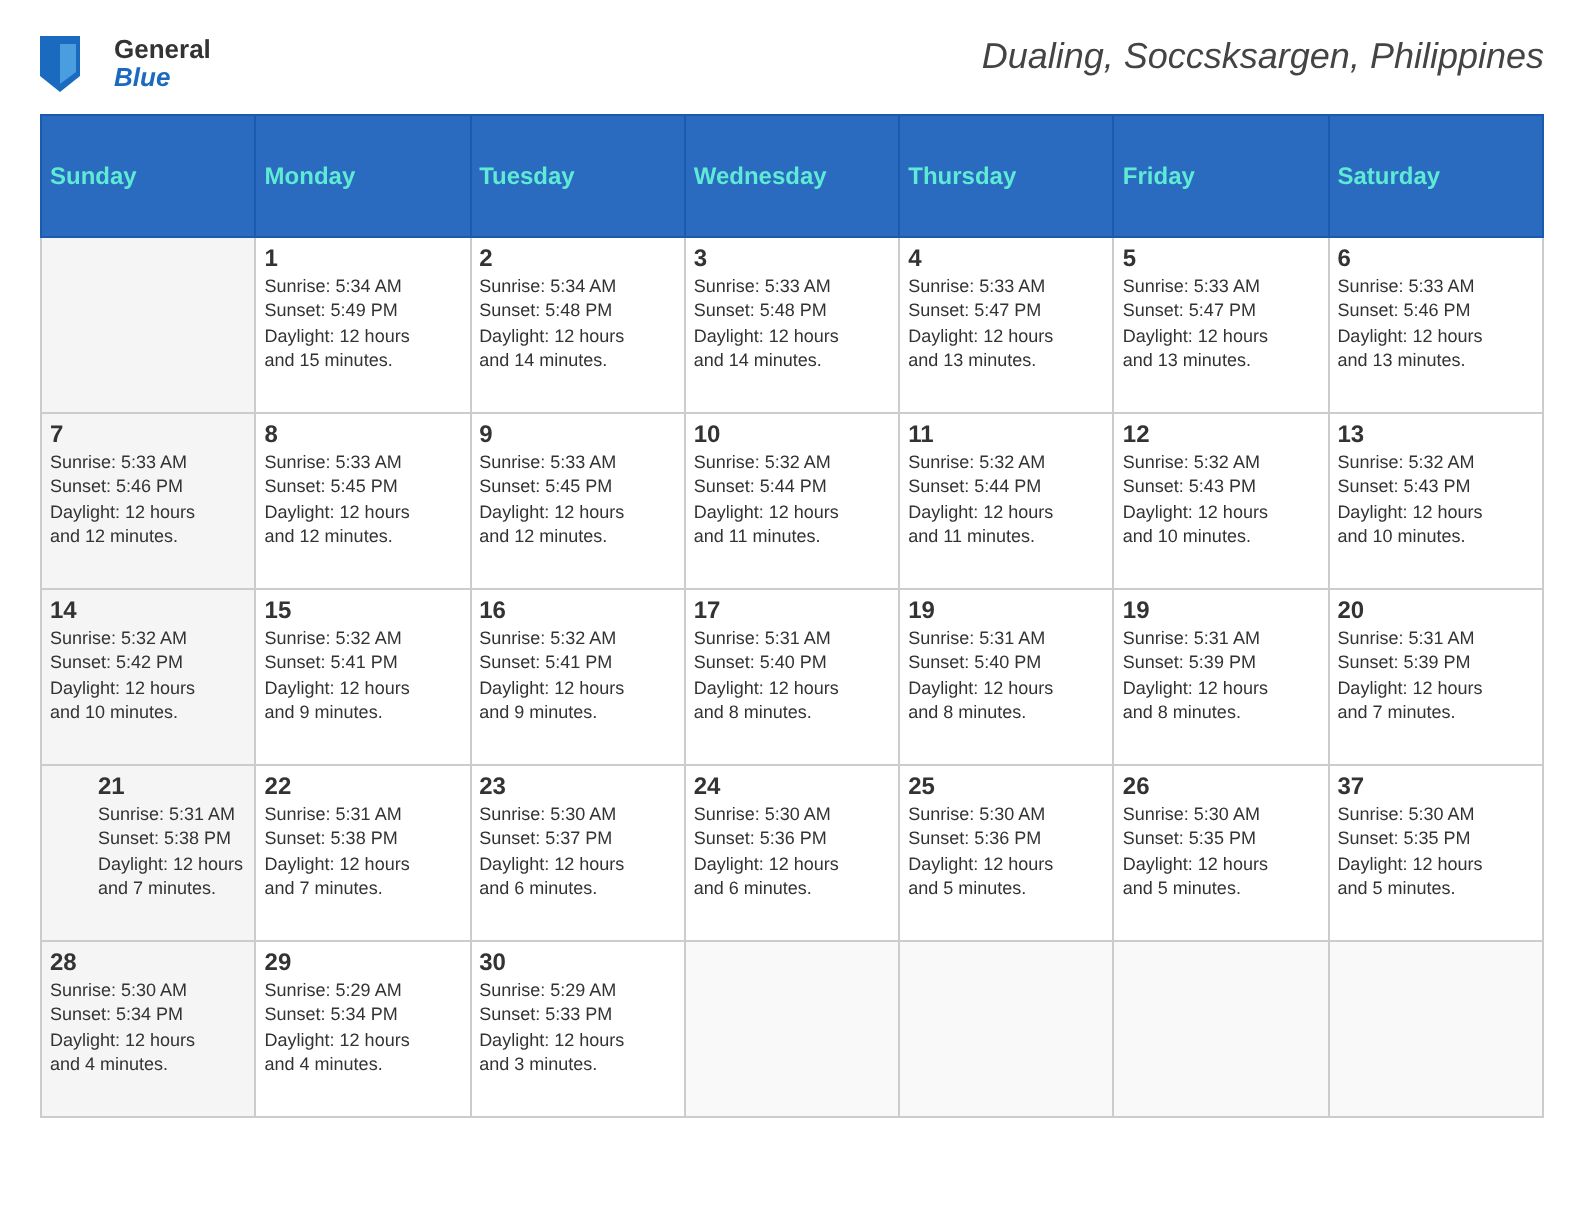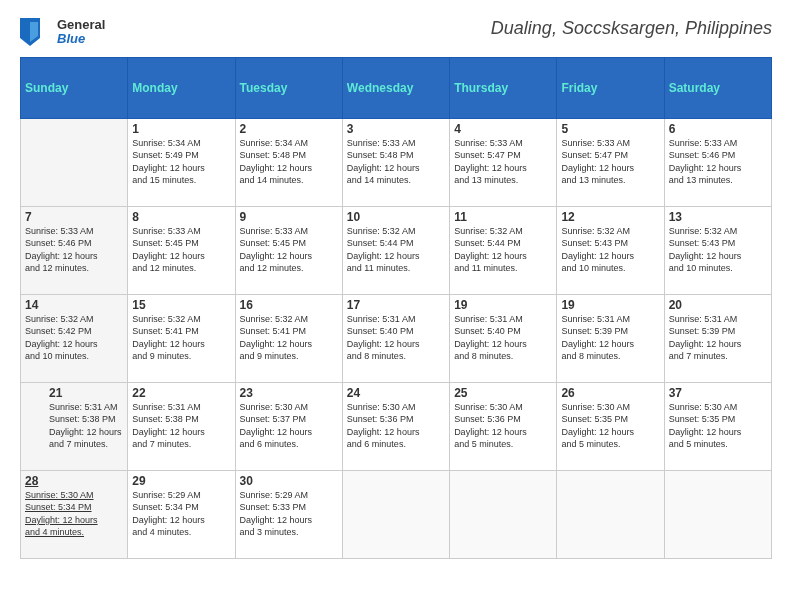--- a/index.html
+++ b/index.html
@@ -317,21 +317,21 @@
           </td>
           <td>
             <span class="day-num">37</span>
             <div class="day-info" style="white-space: pre-line;">Sunrise: 5:30 AM
 Sunset: 5:35 PM
 Daylight: 12 hours
 and 5 minutes.</div>
           </td>
         </tr>
         <tr>
-          <td style="background: rgb(245, 245, 245); text-decoration: underline;">
+          <td style="background: rgb(245, 245, 245);">
             <span class="day-num">28</span>
             <div class="day-info" style="white-space: pre-line;">Sunrise: 5:30 AM
 Sunset: 5:34 PM
 Daylight: 12 hours
 and 4 minutes.</div>
           </td>
           <td>
             <span class="day-num">29</span>
             <div class="day-info" style="white-space: pre-line;">Sunrise: 5:29 AM
 Sunset: 5:34 PM

